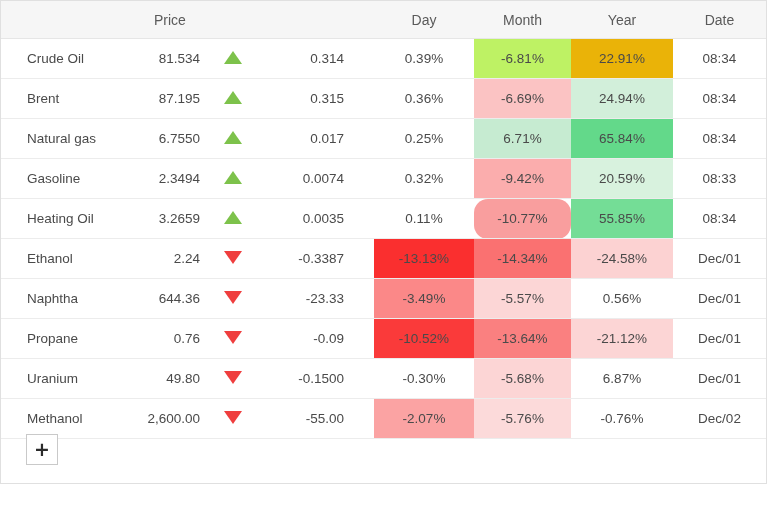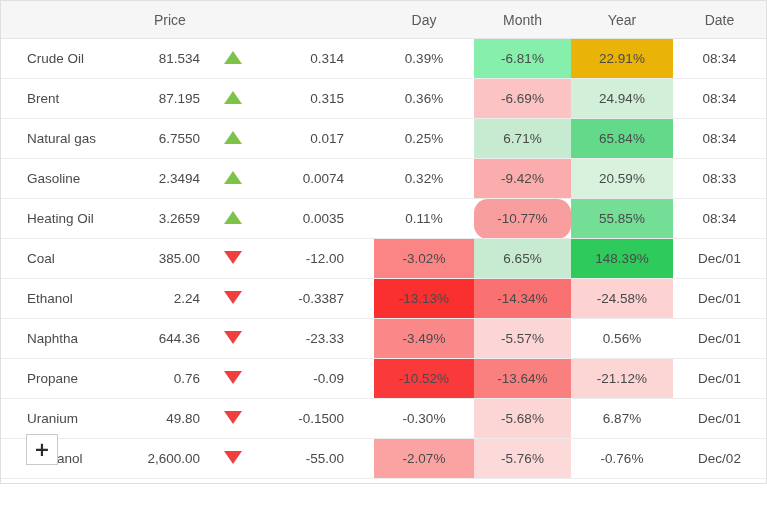--- a/index.html
+++ b/index.html
@@ -153,21 +153,21 @@
         <th class="th-date">Date</th>
       </tr>
     </thead>
     <tbody id="tbody">
         <tr>
           <td class="cell-name">Crude Oil</td>
           <td class="cell-price">81.534</td>
           <td class="cell-arrow"><span class="tri tri-up"></span></td>
           <td class="cell-chg pos-text">0.314</td>
           <td class="cell-pct pct-pos-text" style="background:#ffffff;">0.39%</td>
-          <td class="cell-pct pct-neg-text" style="background:#86efac;">-6.81%</td>
+          <td class="cell-pct pct-neg-text" style="background:#bef264;">-6.81%</td>
           <td class="cell-pct pct-pos-text" style="background:#eab308;">22.91%</td>
           <td class="cell-date">08:34</td>
         </tr>
         <tr>
           <td class="cell-name">Brent</td>
           <td class="cell-price">87.195</td>
           <td class="cell-arrow"><span class="tri tri-up"></span></td>
           <td class="cell-chg pos-text">0.315</td>
           <td class="cell-pct pct-pos-text" style="background:#ffffff;">0.36%</td>
           <td class="cell-pct pct-neg-text" style="background:#fbc3c3;">-6.69%</td>
@@ -198,30 +198,20 @@
           <td class="cell-name">Heating Oil</td>
           <td class="cell-price">3.2659</td>
           <td class="cell-arrow"><span class="tri tri-up"></span></td>
           <td class="cell-chg pos-text">0.0035</td>
           <td class="cell-pct pct-pos-text" style="background:#ffffff;">0.11%</td>
           <td class="cell-pct pct-neg-text" style="background:#f99e9e;border-radius:14px;">-10.77%</td>
           <td class="cell-pct pct-pos-text" style="background:#74dd96;margin-left:43px;">55.85%</td>
           <td class="cell-date">08:34</td>
         </tr>
         <tr>
-          <td class="cell-name">Coal</td>
-          <td class="cell-price">385.00</td>
-          <td class="cell-arrow"><span class="tri tri-down"></span></td>
-          <td class="cell-chg neg-text">-12.00</td>
-          <td class="cell-pct pct-neg-text" style="background:#fb8585;">-3.02%</td>
-          <td class="cell-pct pct-pos-text" style="background:#c6ebd1;">6.65%</td>
-          <td class="cell-pct pct-pos-text" style="background:#2ecb5c;">148.39%</td>
-          <td class="cell-date">Dec/01</td>
-        </tr>
-        <tr>
           <td class="cell-name">Ethanol</td>
           <td class="cell-price">2.24</td>
           <td class="cell-arrow"><span class="tri tri-down"></span></td>
           <td class="cell-chg neg-text">-0.3387</td>
           <td class="cell-pct pct-neg-text" style="background:#fa2f2f;">-13.13%</td>
           <td class="cell-pct pct-neg-text" style="background:#fa7171;">-14.34%</td>
           <td class="cell-pct pct-neg-text" style="background:#fcd2d2;">-24.58%</td>
           <td class="cell-date">Dec/01</td>
         </tr>
         <tr>

